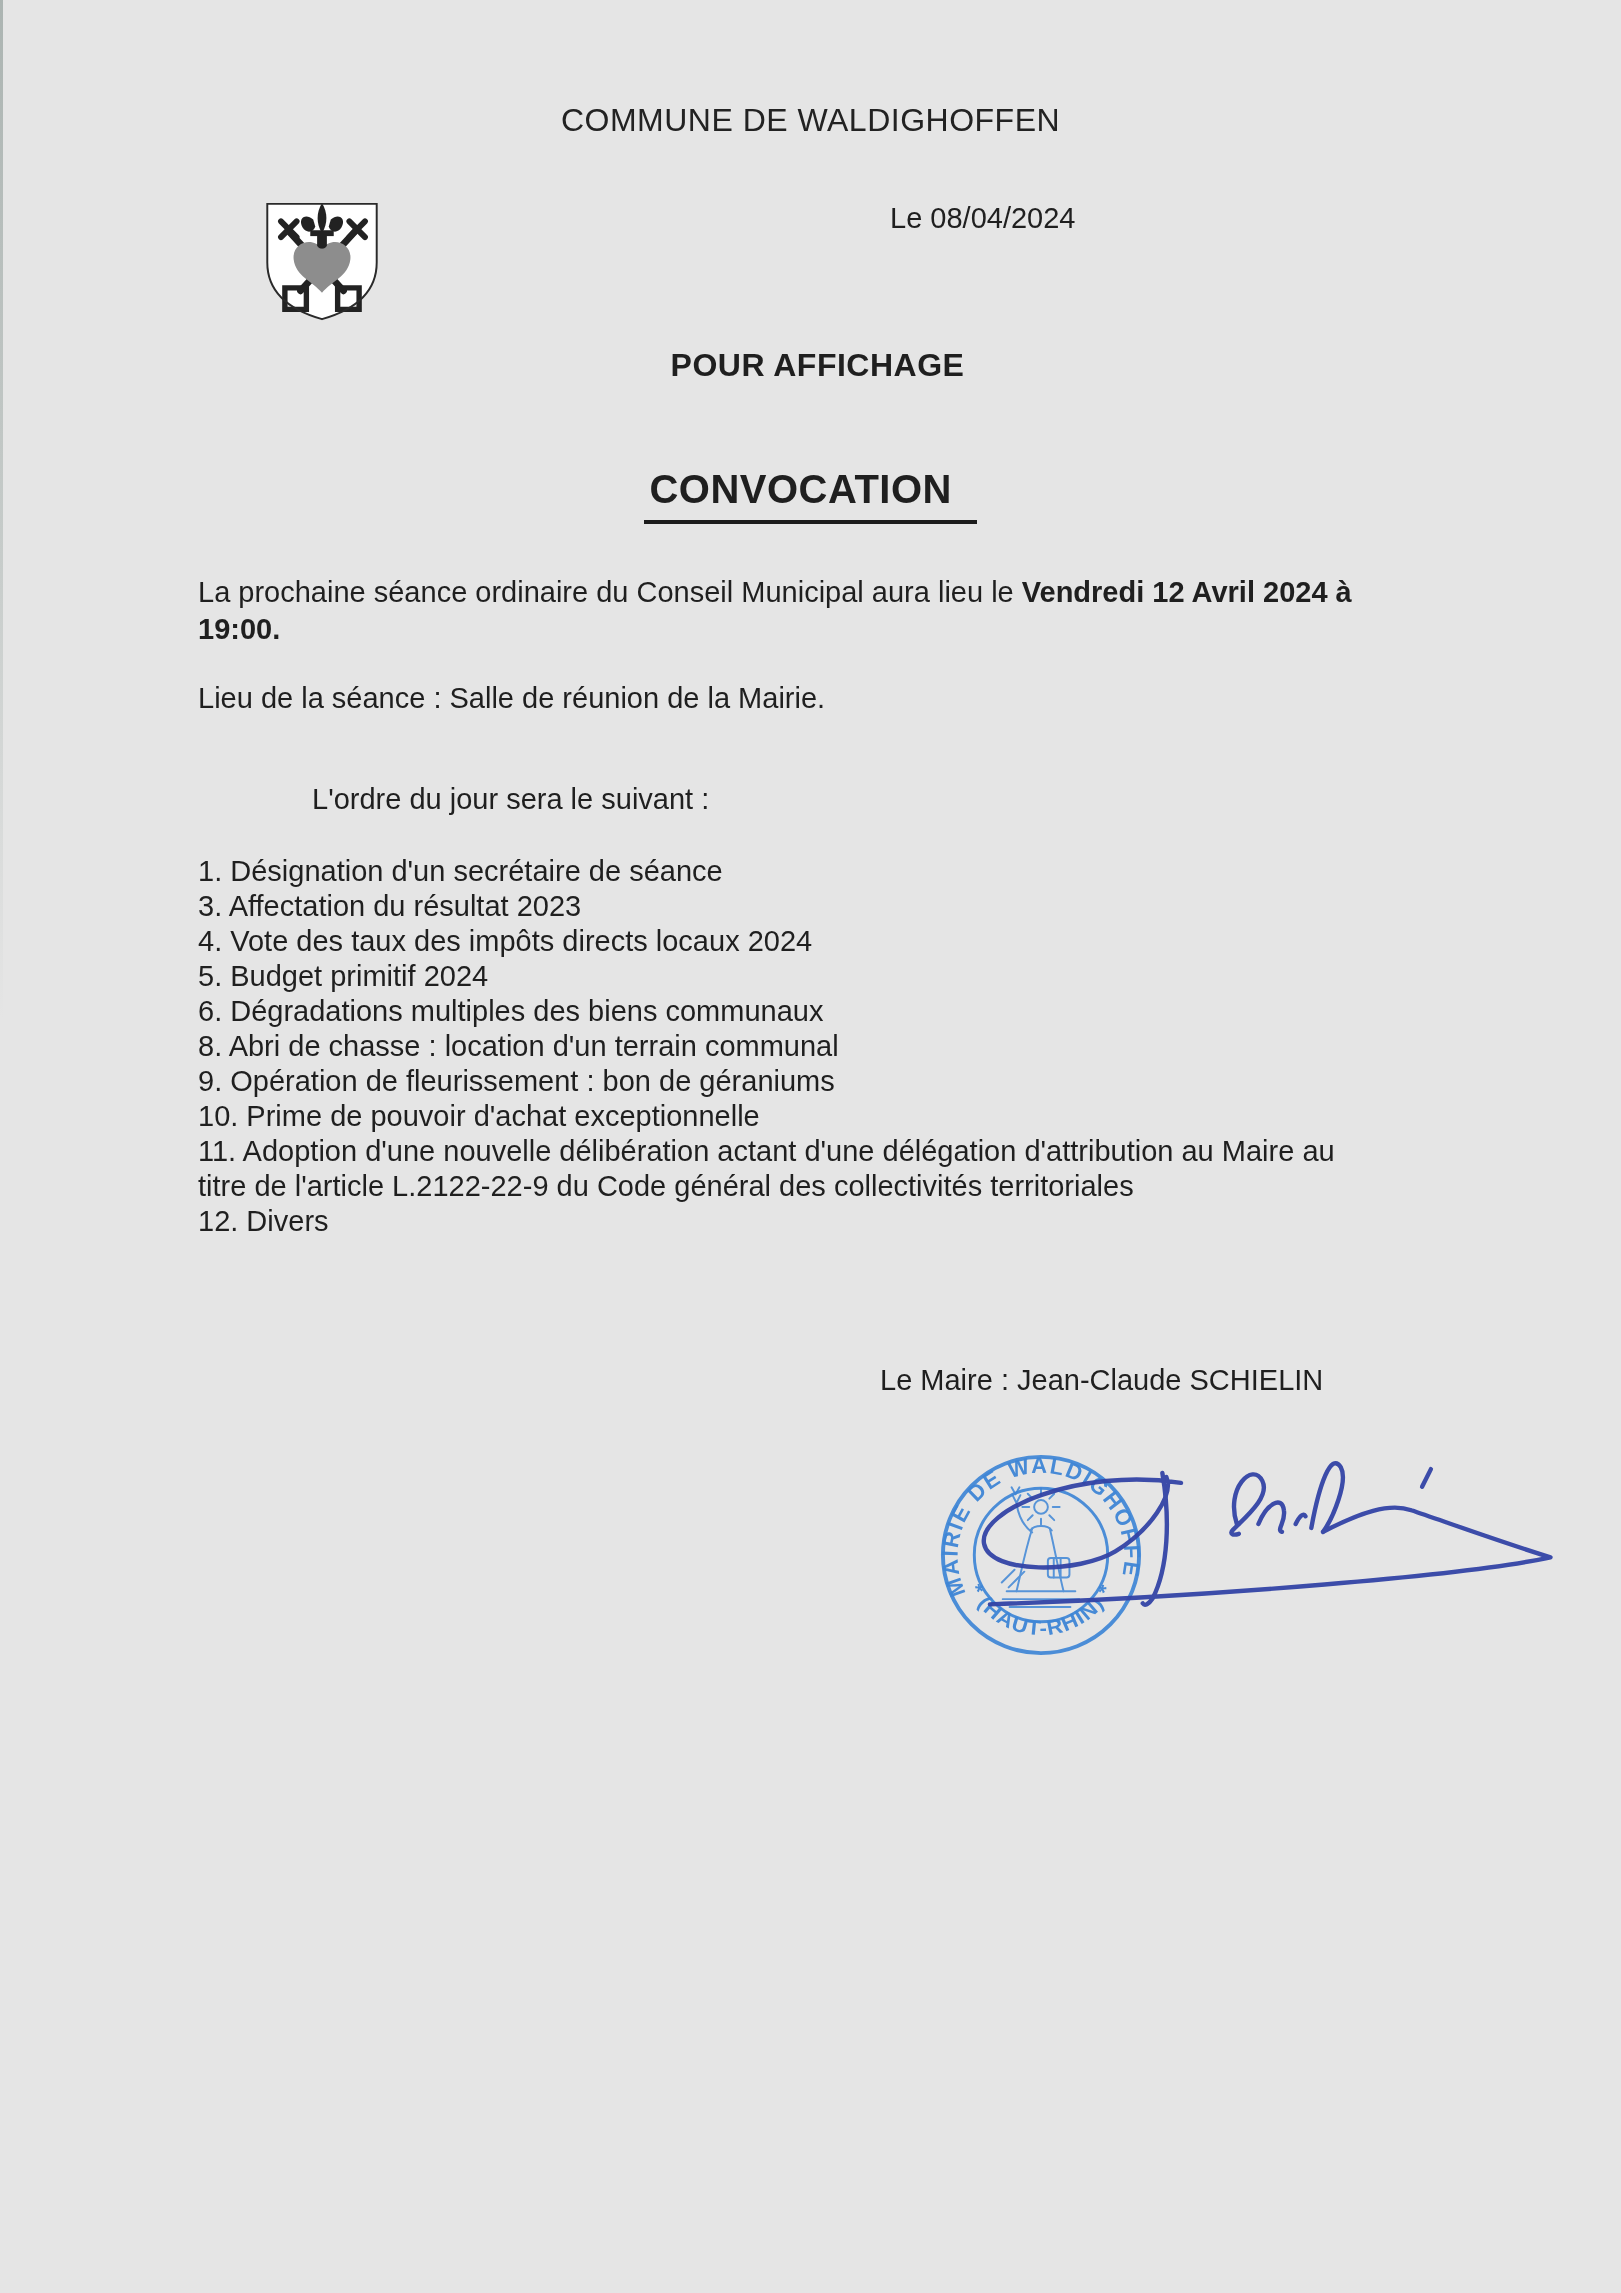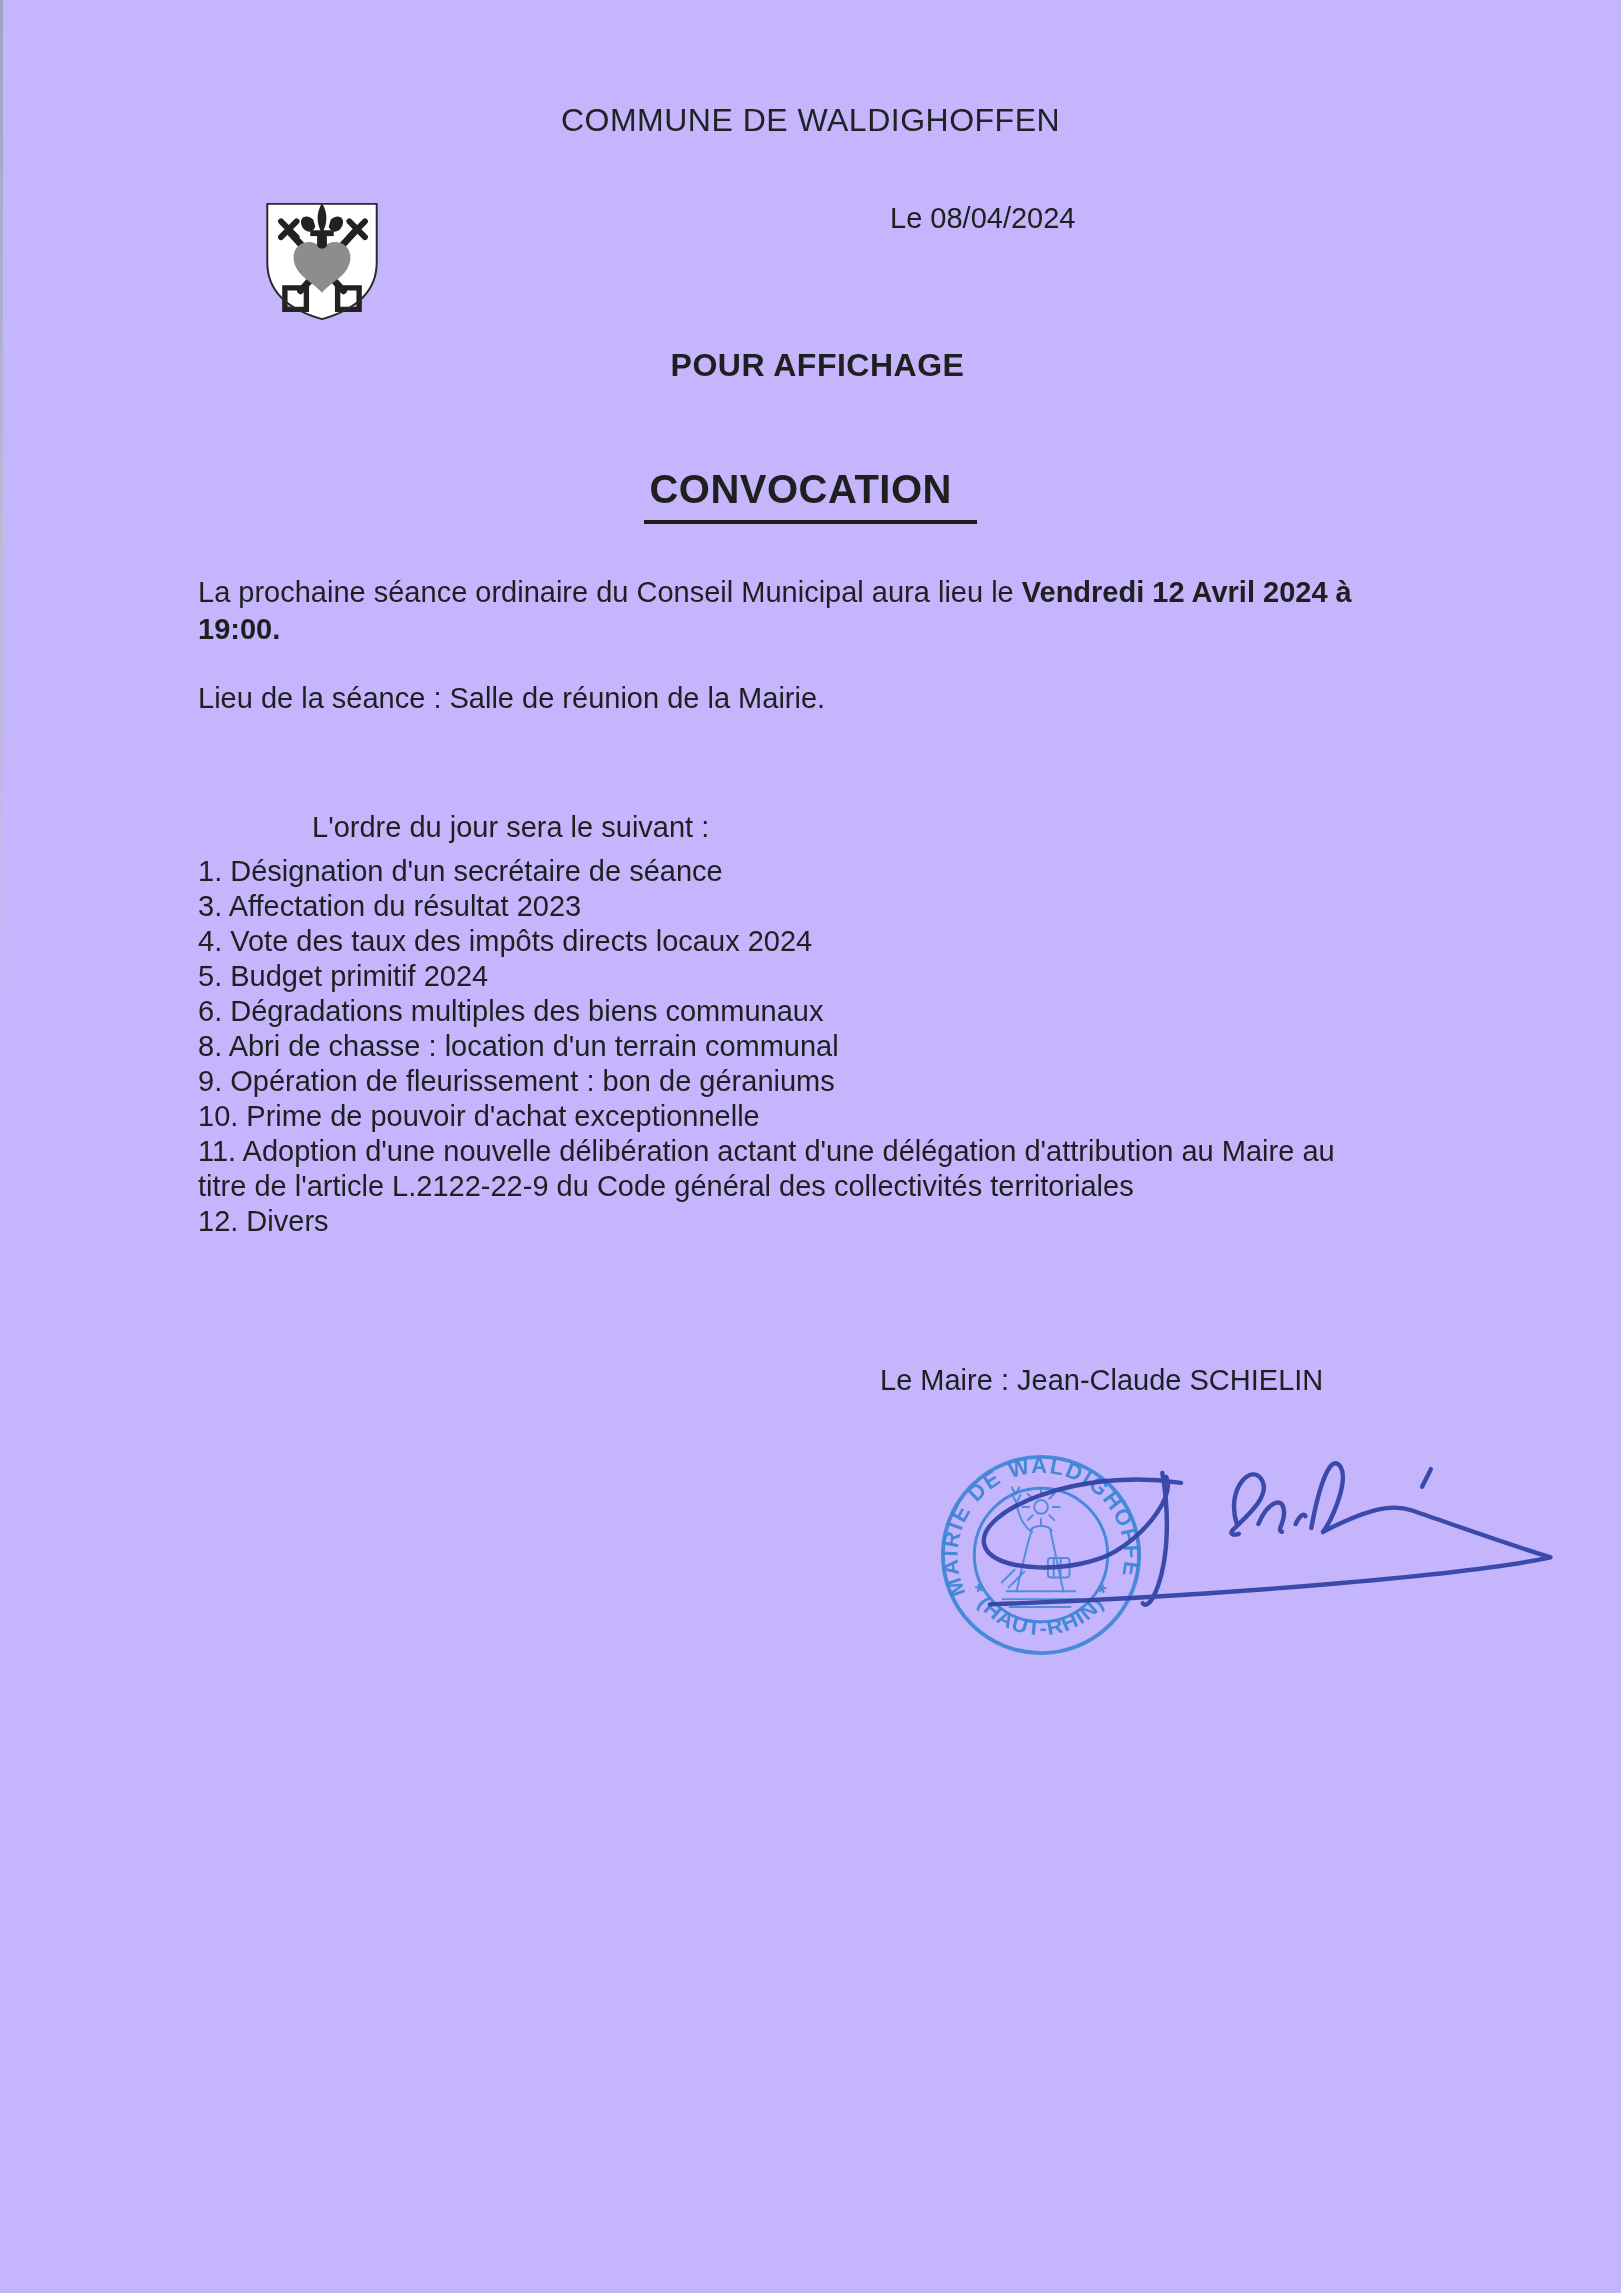--- a/index.html
+++ b/index.html
@@ -1,38 +1,38 @@
 <!DOCTYPE html>
 <html><head>
 <meta charset="utf-8">
 <style>
   html,body{margin:0;padding:0;background:#ffffff;}
   #page{
     position:relative;
     width:1621px;height:2294px;
-    background:#c4b5fd;
+    background:#e5e5e5;
     overflow:hidden;
     font-family:"Liberation Sans","DejaVu Sans",sans-serif;
     color:#1f1f1f;
   }
   .abs{position:absolute;}
   .centered{left:0;width:1621px;text-align:center;}
   .doc-title{top:102px;font-size:32px;letter-spacing:0.5px;color:#222;}
   .doc-date{left:890px;top:202px;font-size:29px;}
   .pour-affichage{top:347px;font-size:32px;font-weight:bold;letter-spacing:0.5px;padding-left:7px;}
   .convocation-wrap{top:443px;margin-top:24px;}
   .convocation{
     display:inline-block;
     font-size:40px;font-weight:bold;letter-spacing:0.5px;
     padding:0 25.5px 7.8px 5.9px;
     border-bottom:4.9px solid #1c1c1c;
   }
   .intro{left:198px;top:574px;font-size:29px;line-height:37px;white-space:nowrap;}
   .lieu{left:198px;top:682px;font-size:29px;white-space:nowrap;}
-  .ordre{left:312px;top:783px;font-size:29px;white-space:nowrap;margin-top:28px;}
+  .ordre{left:312px;top:783px;font-size:29px;white-space:nowrap;}
   .agenda{left:198px;top:854px;font-size:29px;line-height:35px;}
   .agenda div{white-space:nowrap;}
   .maire{left:880px;top:1364px;font-size:29px;white-space:nowrap;}
   .b{font-weight:bold;}
   .coa{left:261px;top:198px;width:122px;height:127px;}
   .stamp{left:938px;top:1452px;width:206px;height:206px;}
   .ink{left:921px;top:1426px;width:667px;height:245px;}
   .scan-edge{
     left:0;top:0;width:2.9px;height:1019px;opacity:.65;
     background:linear-gradient(180deg,#8d9a96 0%,#b7bfbc 55%,rgba(255,255,255,0) 100%);

